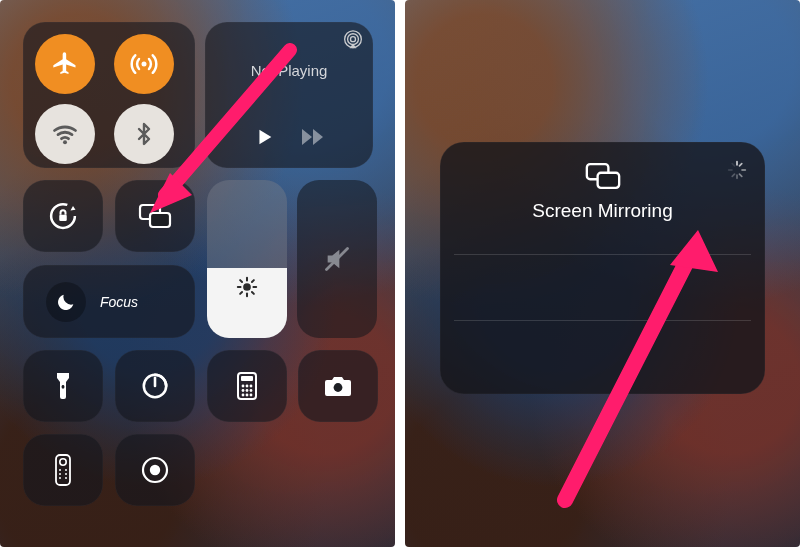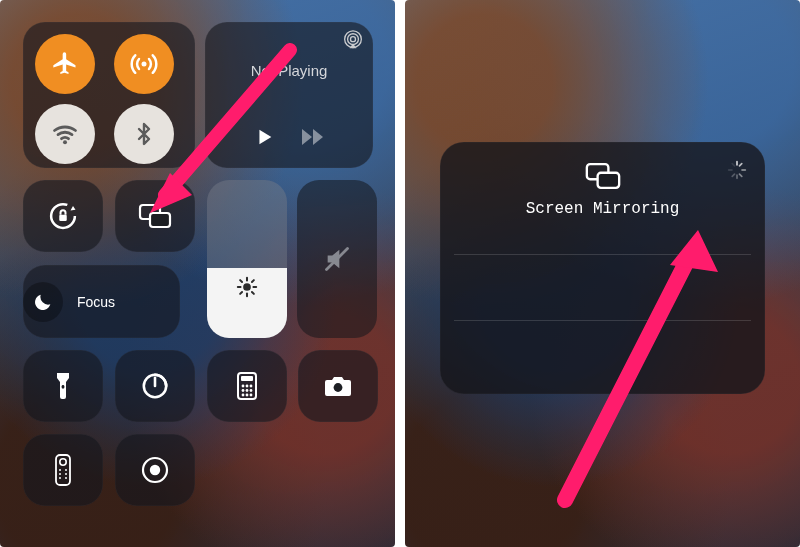--- a/index.html
+++ b/index.html
@@ -37,21 +37,21 @@
   .airplay-corner { position:absolute; top:8px; right:10px; }
 
   .lock-tile   { left:23px;  top:180px; width:80px; height:72px; display:flex; align-items:center; justify-content:center; }
   .mirror-tile { left:115px; top:180px; width:80px; height:72px; display:flex; align-items:center; justify-content:center; }
 
   .slider { width:80px; height:158px; border-radius:22px; overflow:hidden; position:absolute; background:rgba(120,125,135,.45); }
   .brightness { left:207px; top:180px; }
   .brightness .fill { position:absolute; left:0; right:0; bottom:0; height:44%; background:#f4f4f4; display:flex; align-items:flex-start; justify-content:center; padding-top:8px; }
   .volume { left:297px; top:180px; background:rgba(20,22,28,.55); display:flex; align-items:center; justify-content:center; }
 
-  .focus { left:23px; top:265px; width:157px; height:73px; display:flex; align-items:center; gap:14px; padding-left:0; }
+  .focus { left:23px; top:265px; width:172px; height:73px; display:flex; align-items:center; gap:14px; padding-left:23px;font-style:italic; }
   .focus .circ { width:40px; height:40px; border-radius:50%; background:rgba(0,0,0,.3); display:flex; align-items:center; justify-content:center; }
 
   .row-sq { width:80px; height:72px; display:flex; align-items:center; justify-content:center; }
   .flash  { left:23px;  top:350px; }
   .timer  { left:115px; top:350px; }
   .calc   { left:207px; top:350px; }
   .camera { left:298px; top:350px; }
   .remote { left:23px;  top:434px; }
   .record { left:115px; top:434px; }
 
@@ -270,21 +270,21 @@
             <line x1="2" y1="12" x2="6" y2="12" opacity=".2"></line>
             <line x1="6.3" y1="4.3" x2="9" y2="7" opacity=".12"></line>
           </g>
         </svg>
     </span>
     <div class="hdr">
       <svg width="38" height="28" viewBox="0 0 34 26">
           <rect x="2" y="2" width="20" height="14" rx="3" fill="none" stroke="#fff" stroke-width="2.2"></rect>
           <rect x="12" y="10" width="20" height="14" rx="3" fill="#1a1c22" stroke="#fff" stroke-width="2.2"></rect>
         </svg>
-      <span style="font-size:16px; font-weight:500;font-family:Liberation Mono, monospace;">Screen Mirroring</span>
+      <span style="font-size:19px; font-weight:500;">Screen Mirroring</span>
     </div>
     <div class="line" style="top:112px;"></div>
     <div class="line" style="top:178px;"></div>
   </div>
 
   <svg class="arrow" width="240" height="320" style="left:115px; top:200px;" viewBox="0 0 240 320">
     <line x1="45" y1="300" x2="170" y2="55" stroke="#ff1f6b" stroke-width="16" stroke-linecap="round"></line>
     <path d="M178 30 L198 72 L150 65 z" fill="#ff1f6b"></path>
   </svg>
 </div>

